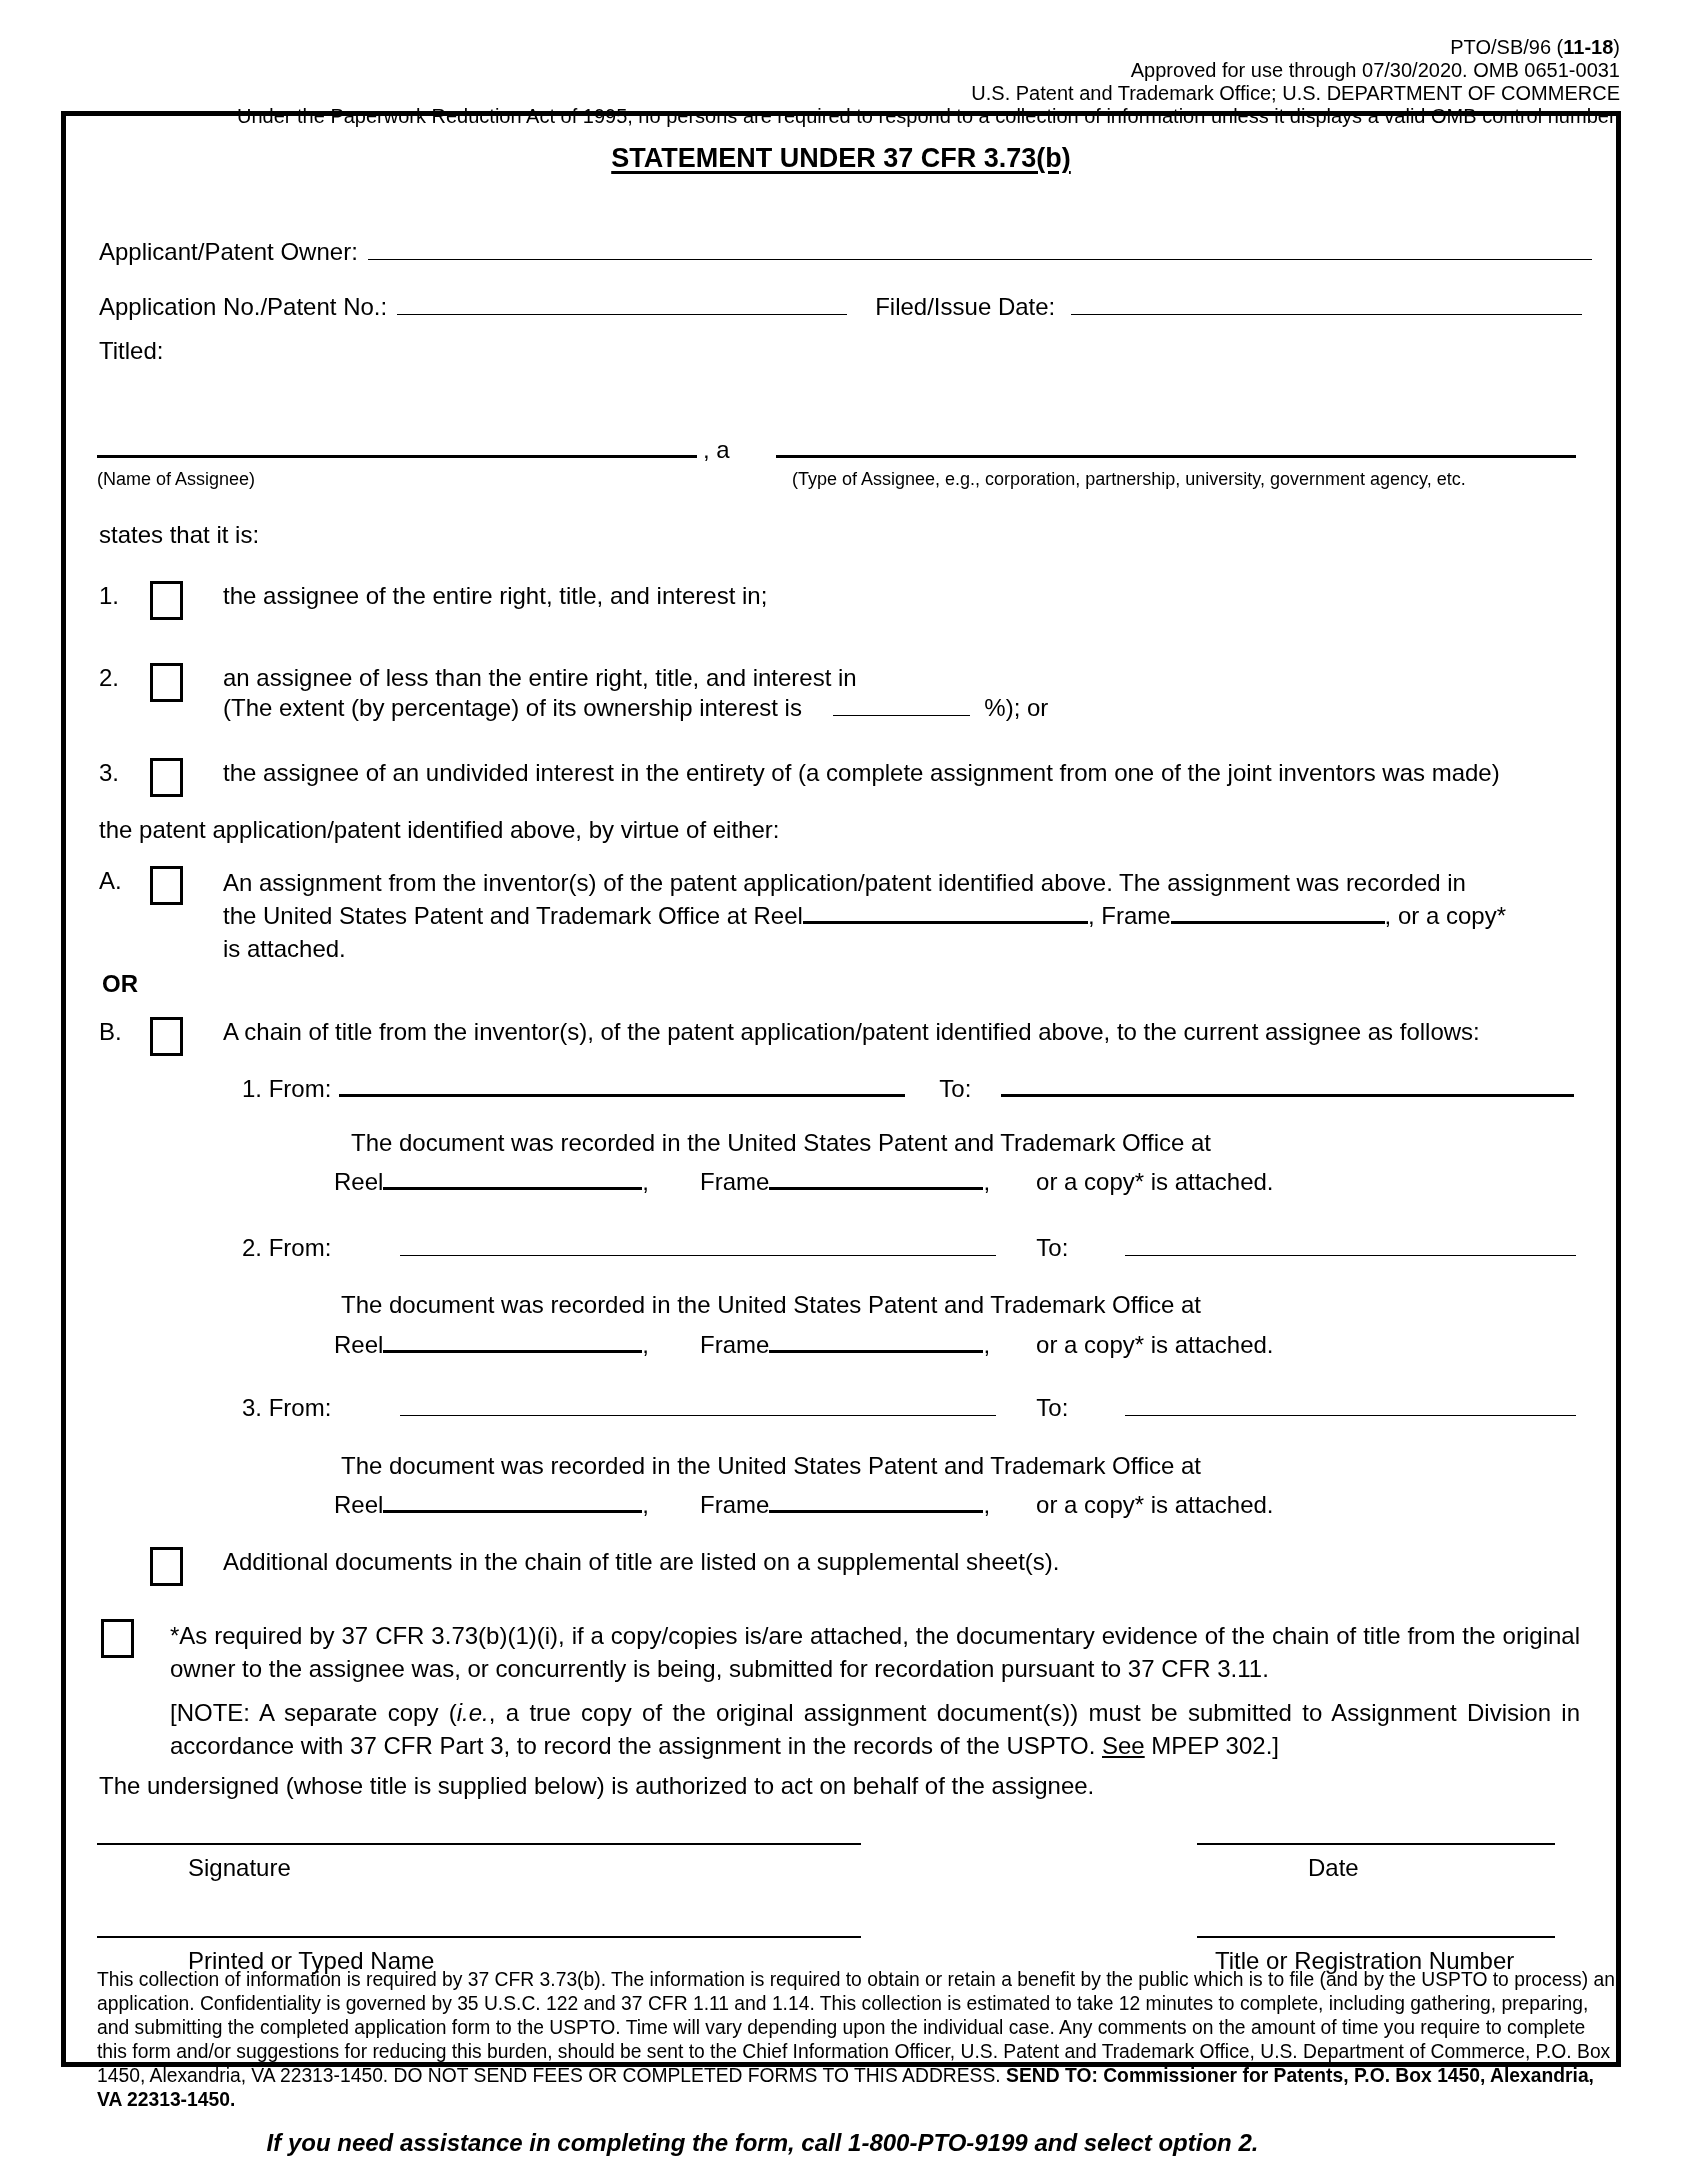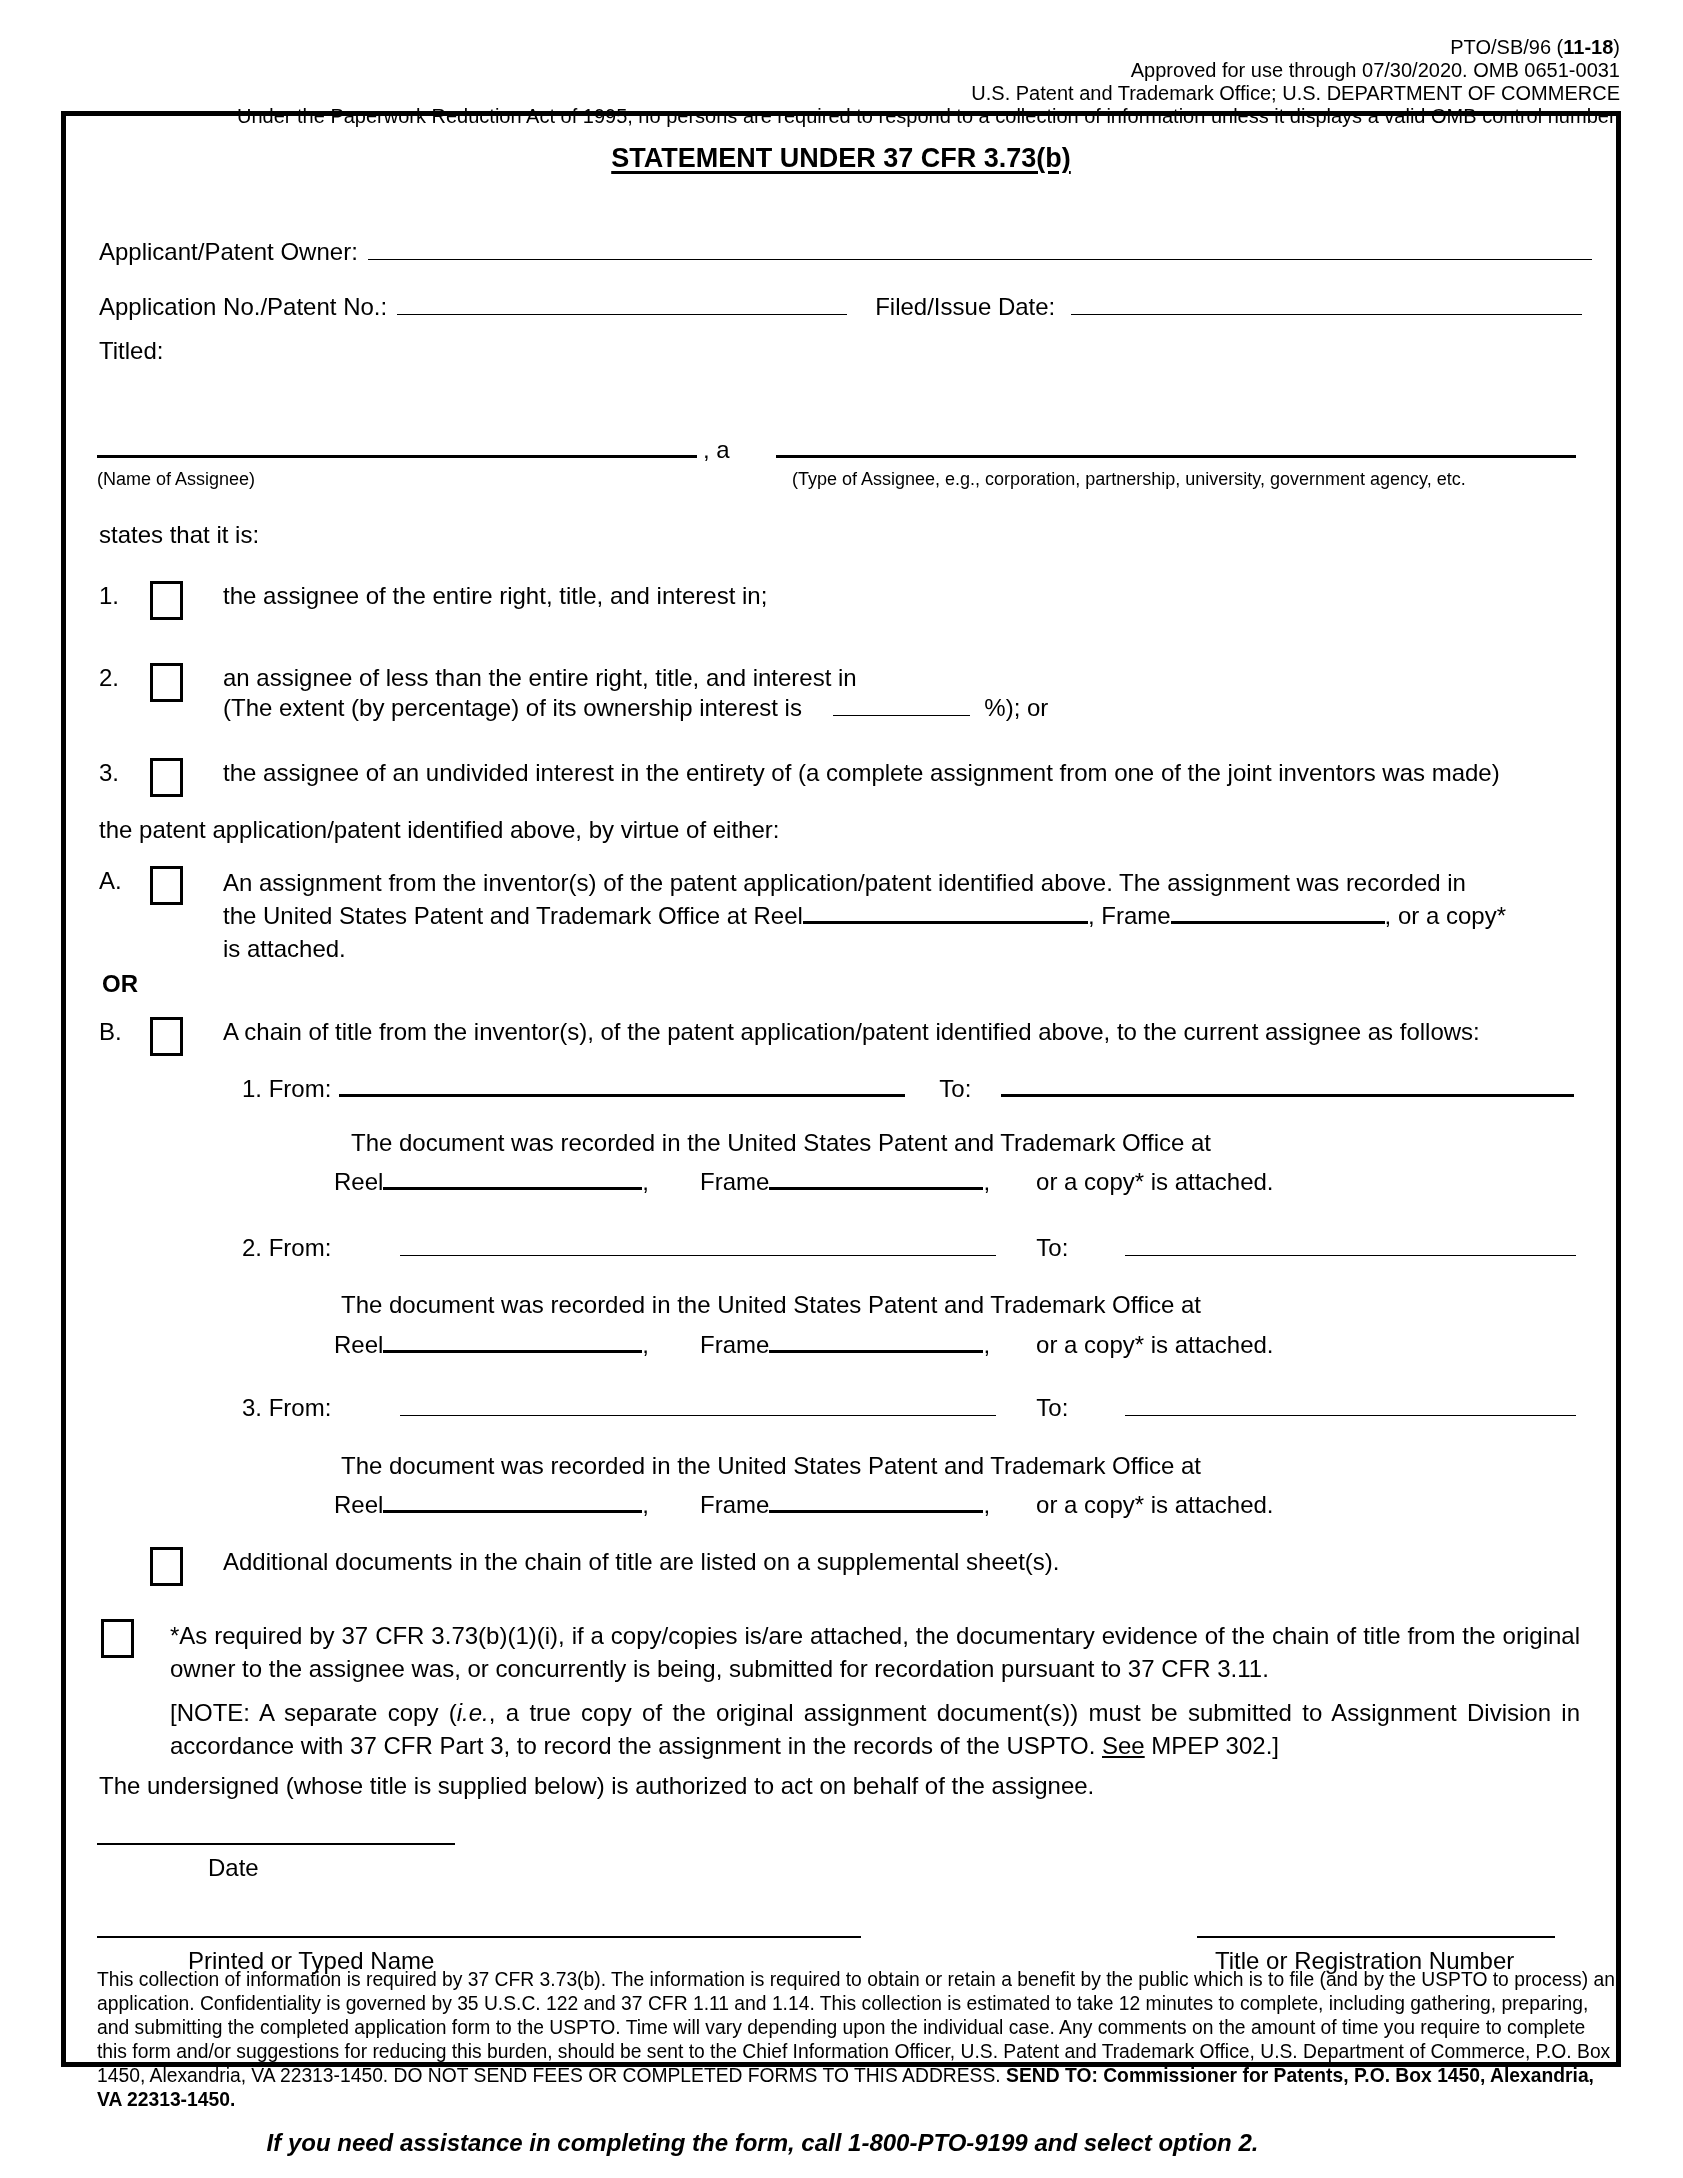--- a/index.html
+++ b/index.html
@@ -195,20 +195,24 @@
   </div>
 
   <div class="abs just" style="left:104px; top:1580px; right:36px; line-height:33px;">
     <span>[NOTE: A separate copy (</span><i>i.e.</i><span>, a true copy of the original assignment document(s)) must be submitted to Assignment Division in accordance with 37 CFR Part 3, to record the assignment in the records of the USPTO. </span><u>See</u><span> MPEP 302.]</span>
   </div>
 
   <div class="abs nowrap" style="left:33px; top:1655px;">The undersigned (whose title is supplied below) is authorized to act on behalf of the assignee.</div>
 
   <div class="abs" style="left:31px; top:1727px; right:61px;">
     <div class="flexb" style="display:flex; justify-content:space-between; align-items:flex-start;">
+      <div style="width:764px;">
+        <div class="sigline"></div>
+        <div class="siglabel" style="padding-left:91px;">Signature</div>
+      </div>
       <div style="width:358px;">
         <div class="sigline"></div>
         <div class="siglabel" style="padding-left:111px;">Date</div>
       </div>
     </div>
   </div>
 
   <div class="abs" style="left:31px; top:1820px; right:61px;">
     <div class="flexb" style="display:flex; justify-content:space-between; align-items:flex-start;">
       <div style="width:764px;">

